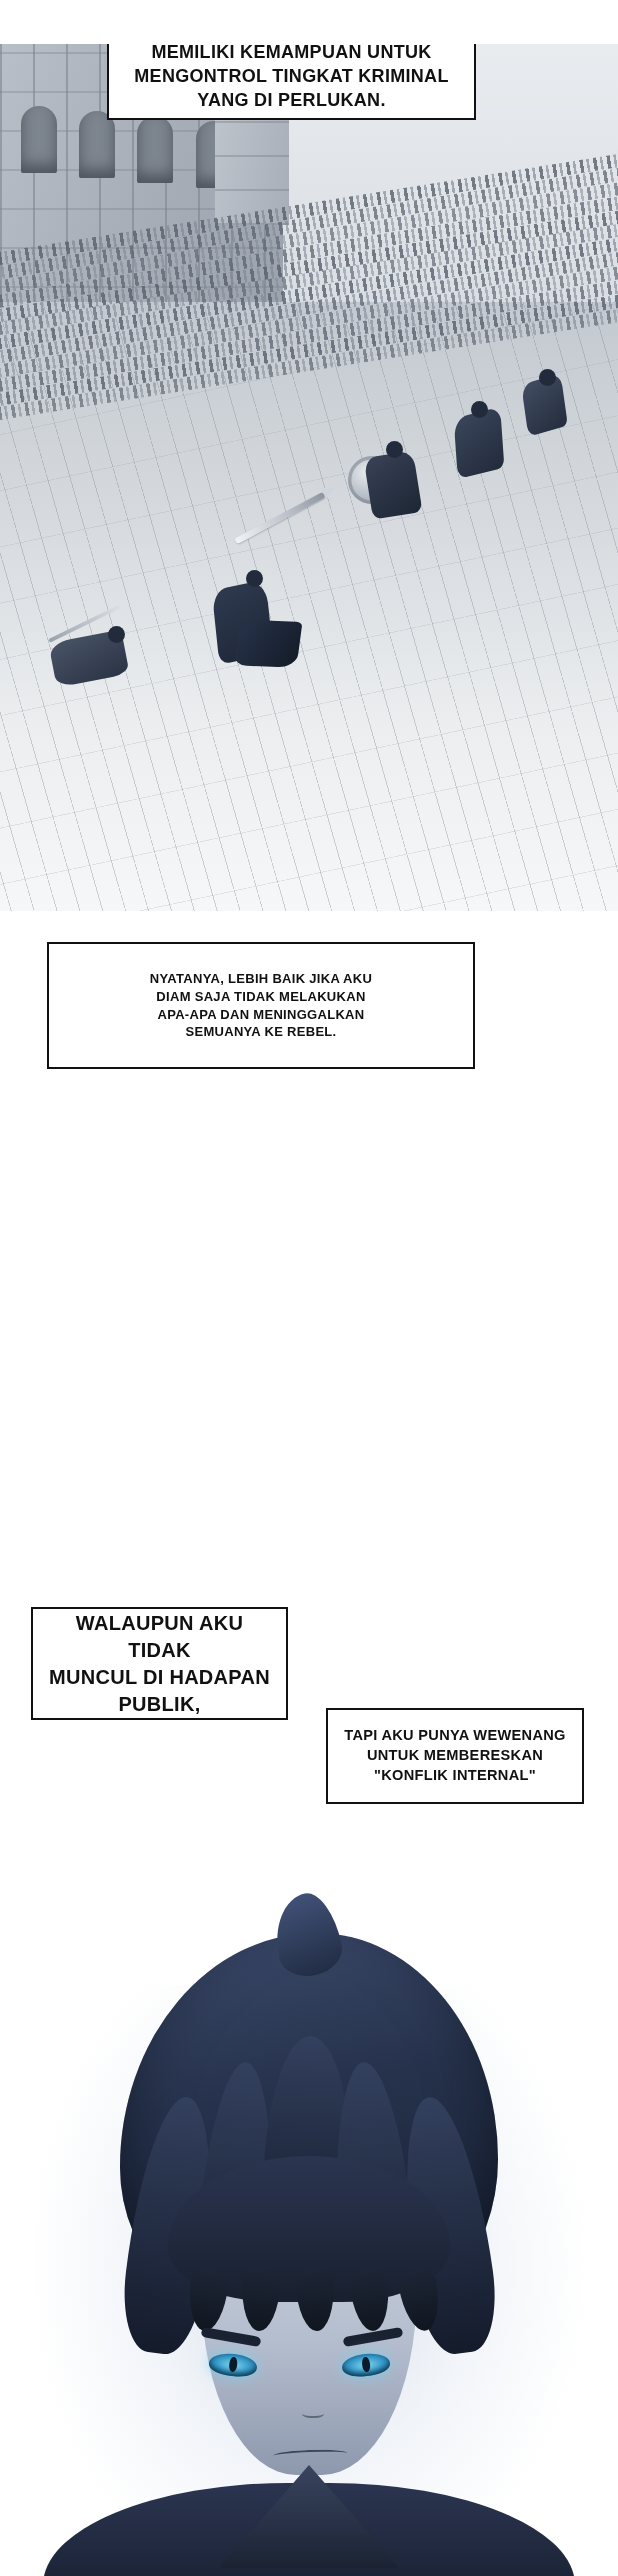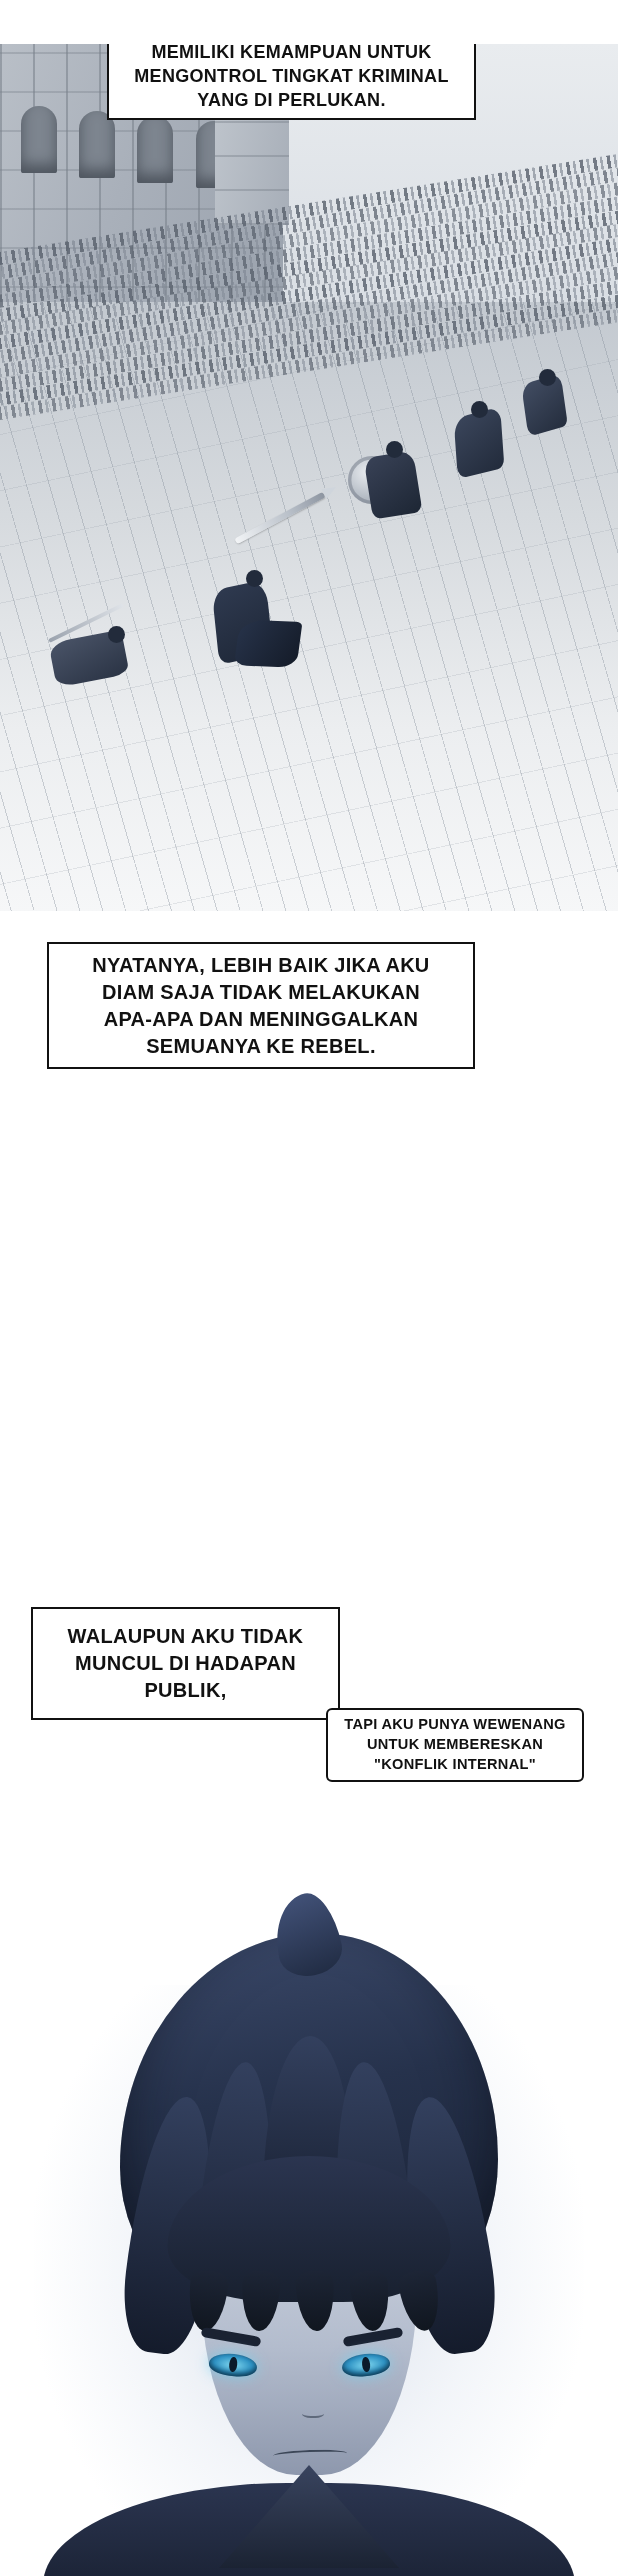--- a/index.html
+++ b/index.html
@@ -238,37 +238,36 @@
     top: -12px;
     width: 369px;
     height: 88px;
     font-size: 18px;
   }
   #box-2 {
     left: 47px;
     top: 898px;
     width: 428px;
     height: 127px;
-    font-size: 20px;
+    font-size: 13px;
   }
   #box-3 {
     left: 31px;
     top: 1563px;
-    width: 309px;
+    width: 257px;
     height: 113px;
     font-size: 20px;
     text-align: center;
   }
   #box-4 {
     left: 326px;
     top: 1664px;
     width: 258px;
-    height: 74px;
+    height: 96px;
     font-size: 14.6px;
-    border-radius: 6px;
   }
 
   
   .panel-portrait {
     position: absolute;
     left: 0;
     top: 1829px;
     width: 618px;
     height: 747px;
     overflow: hidden;

